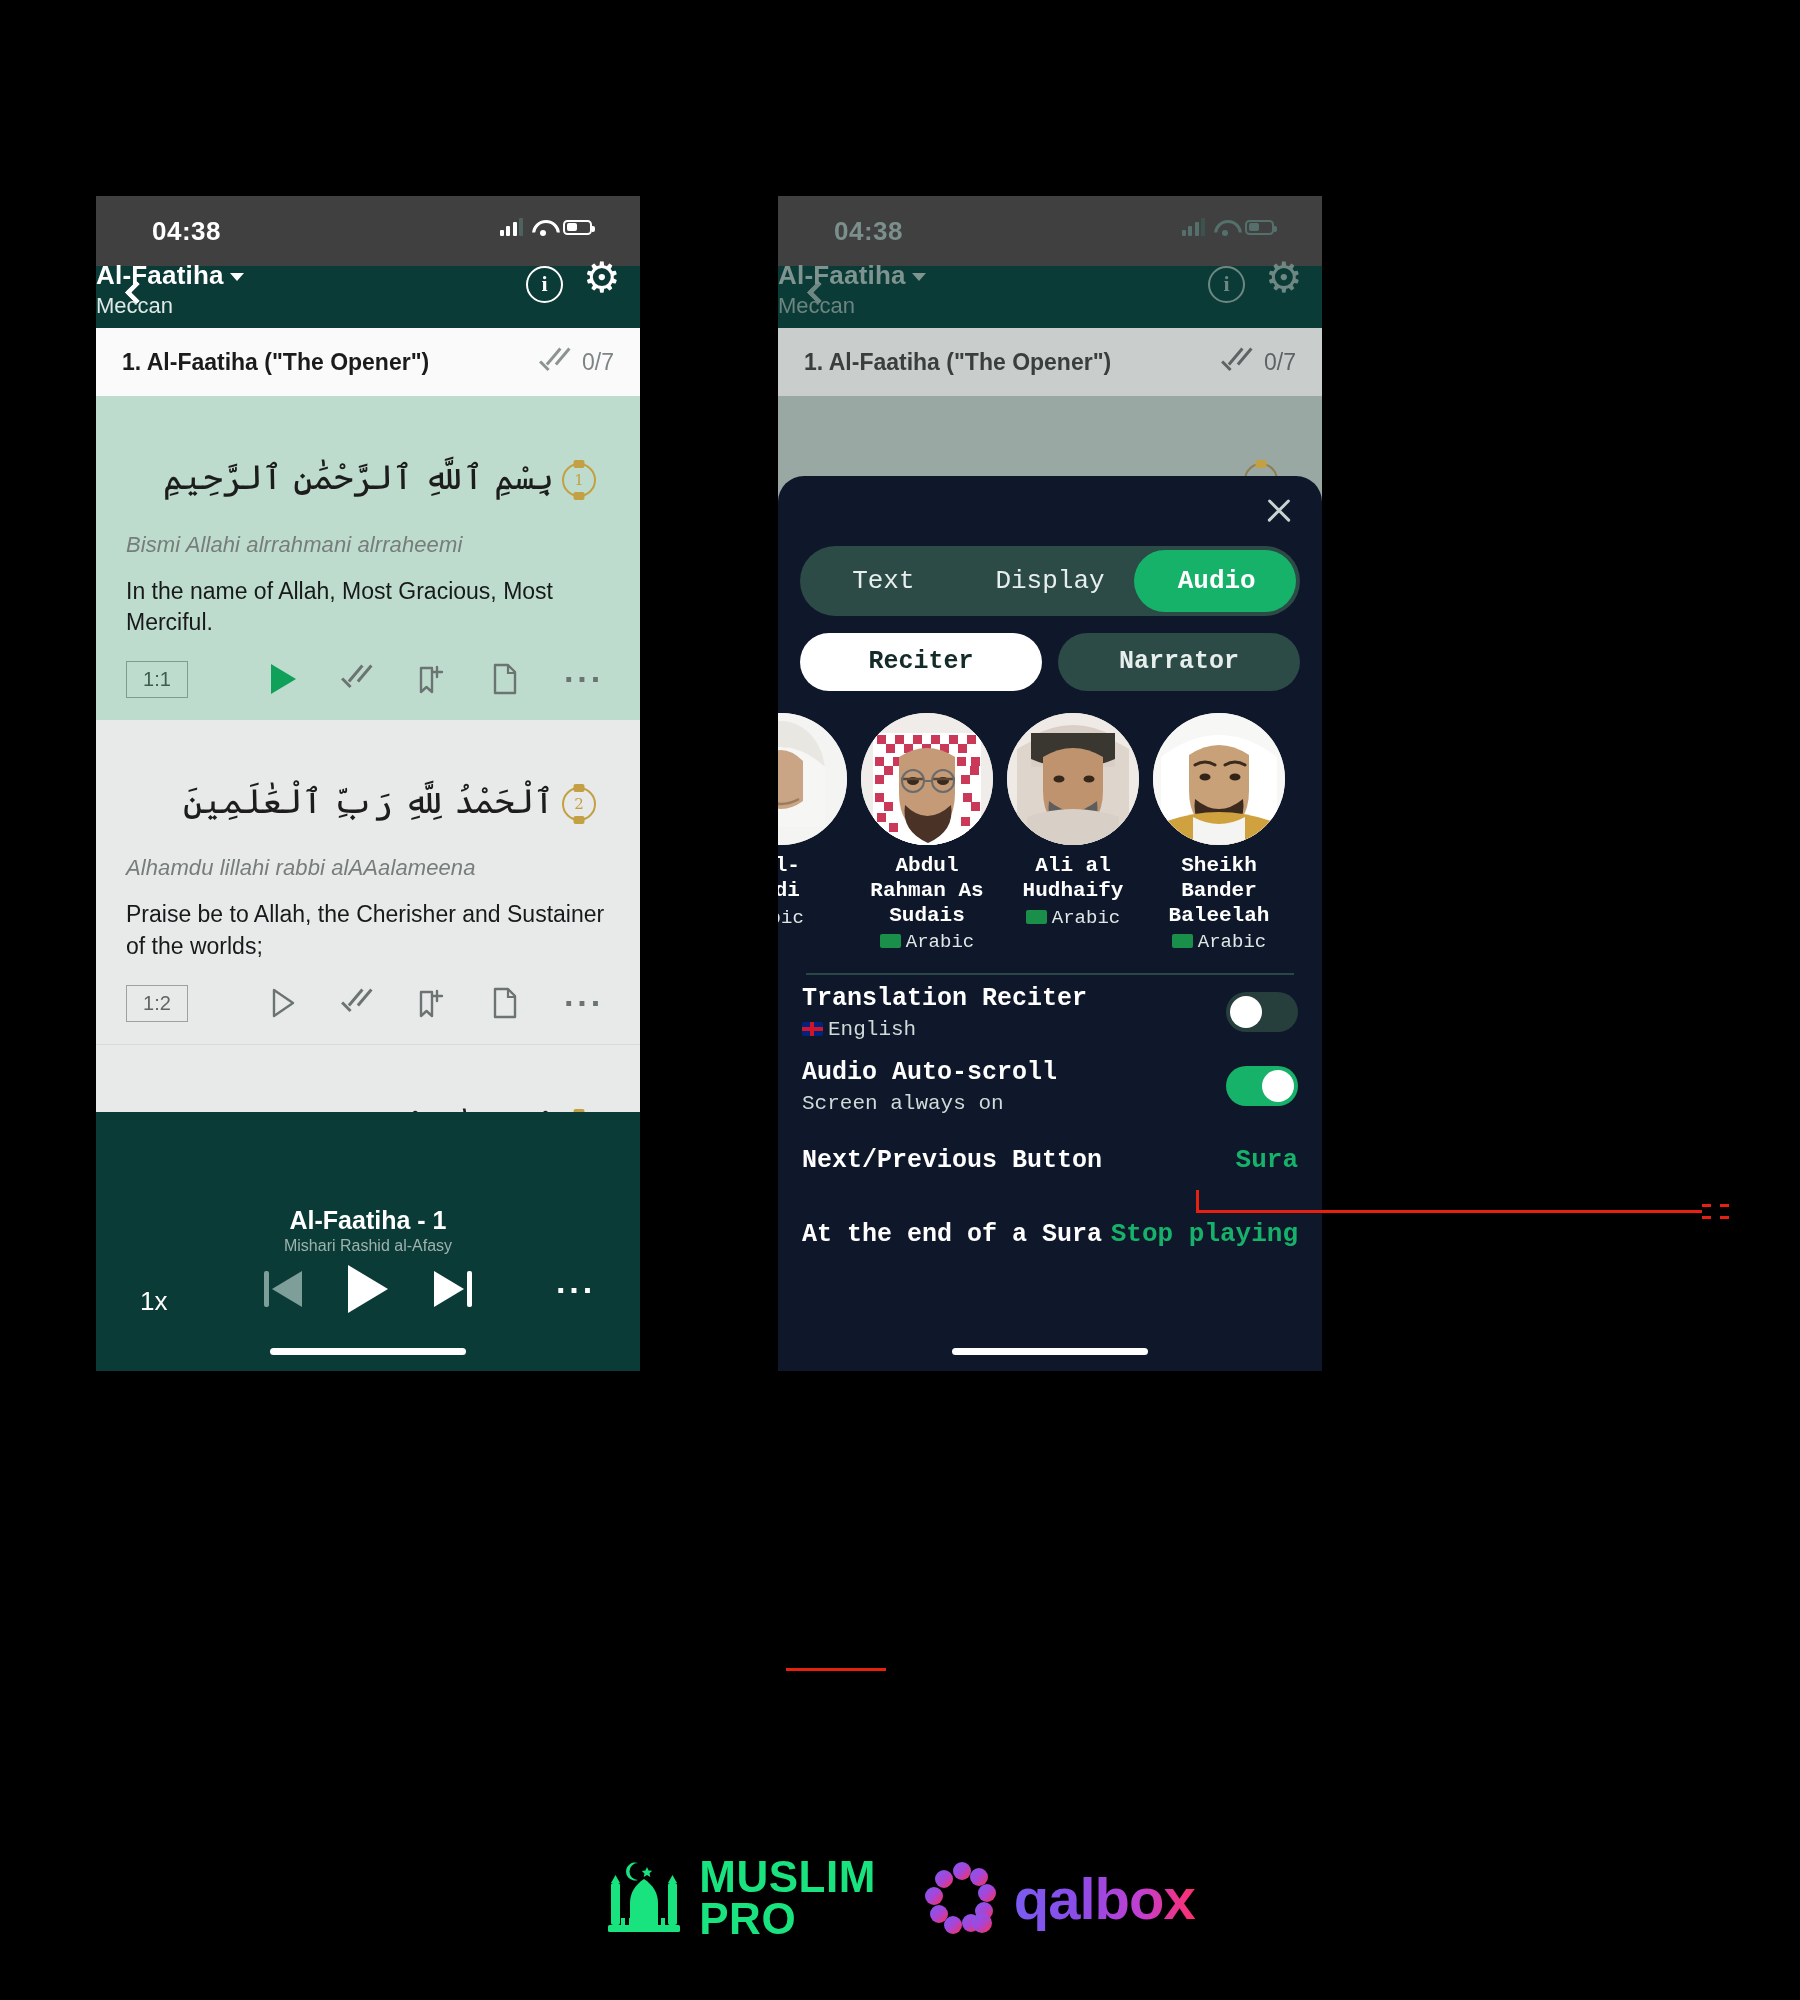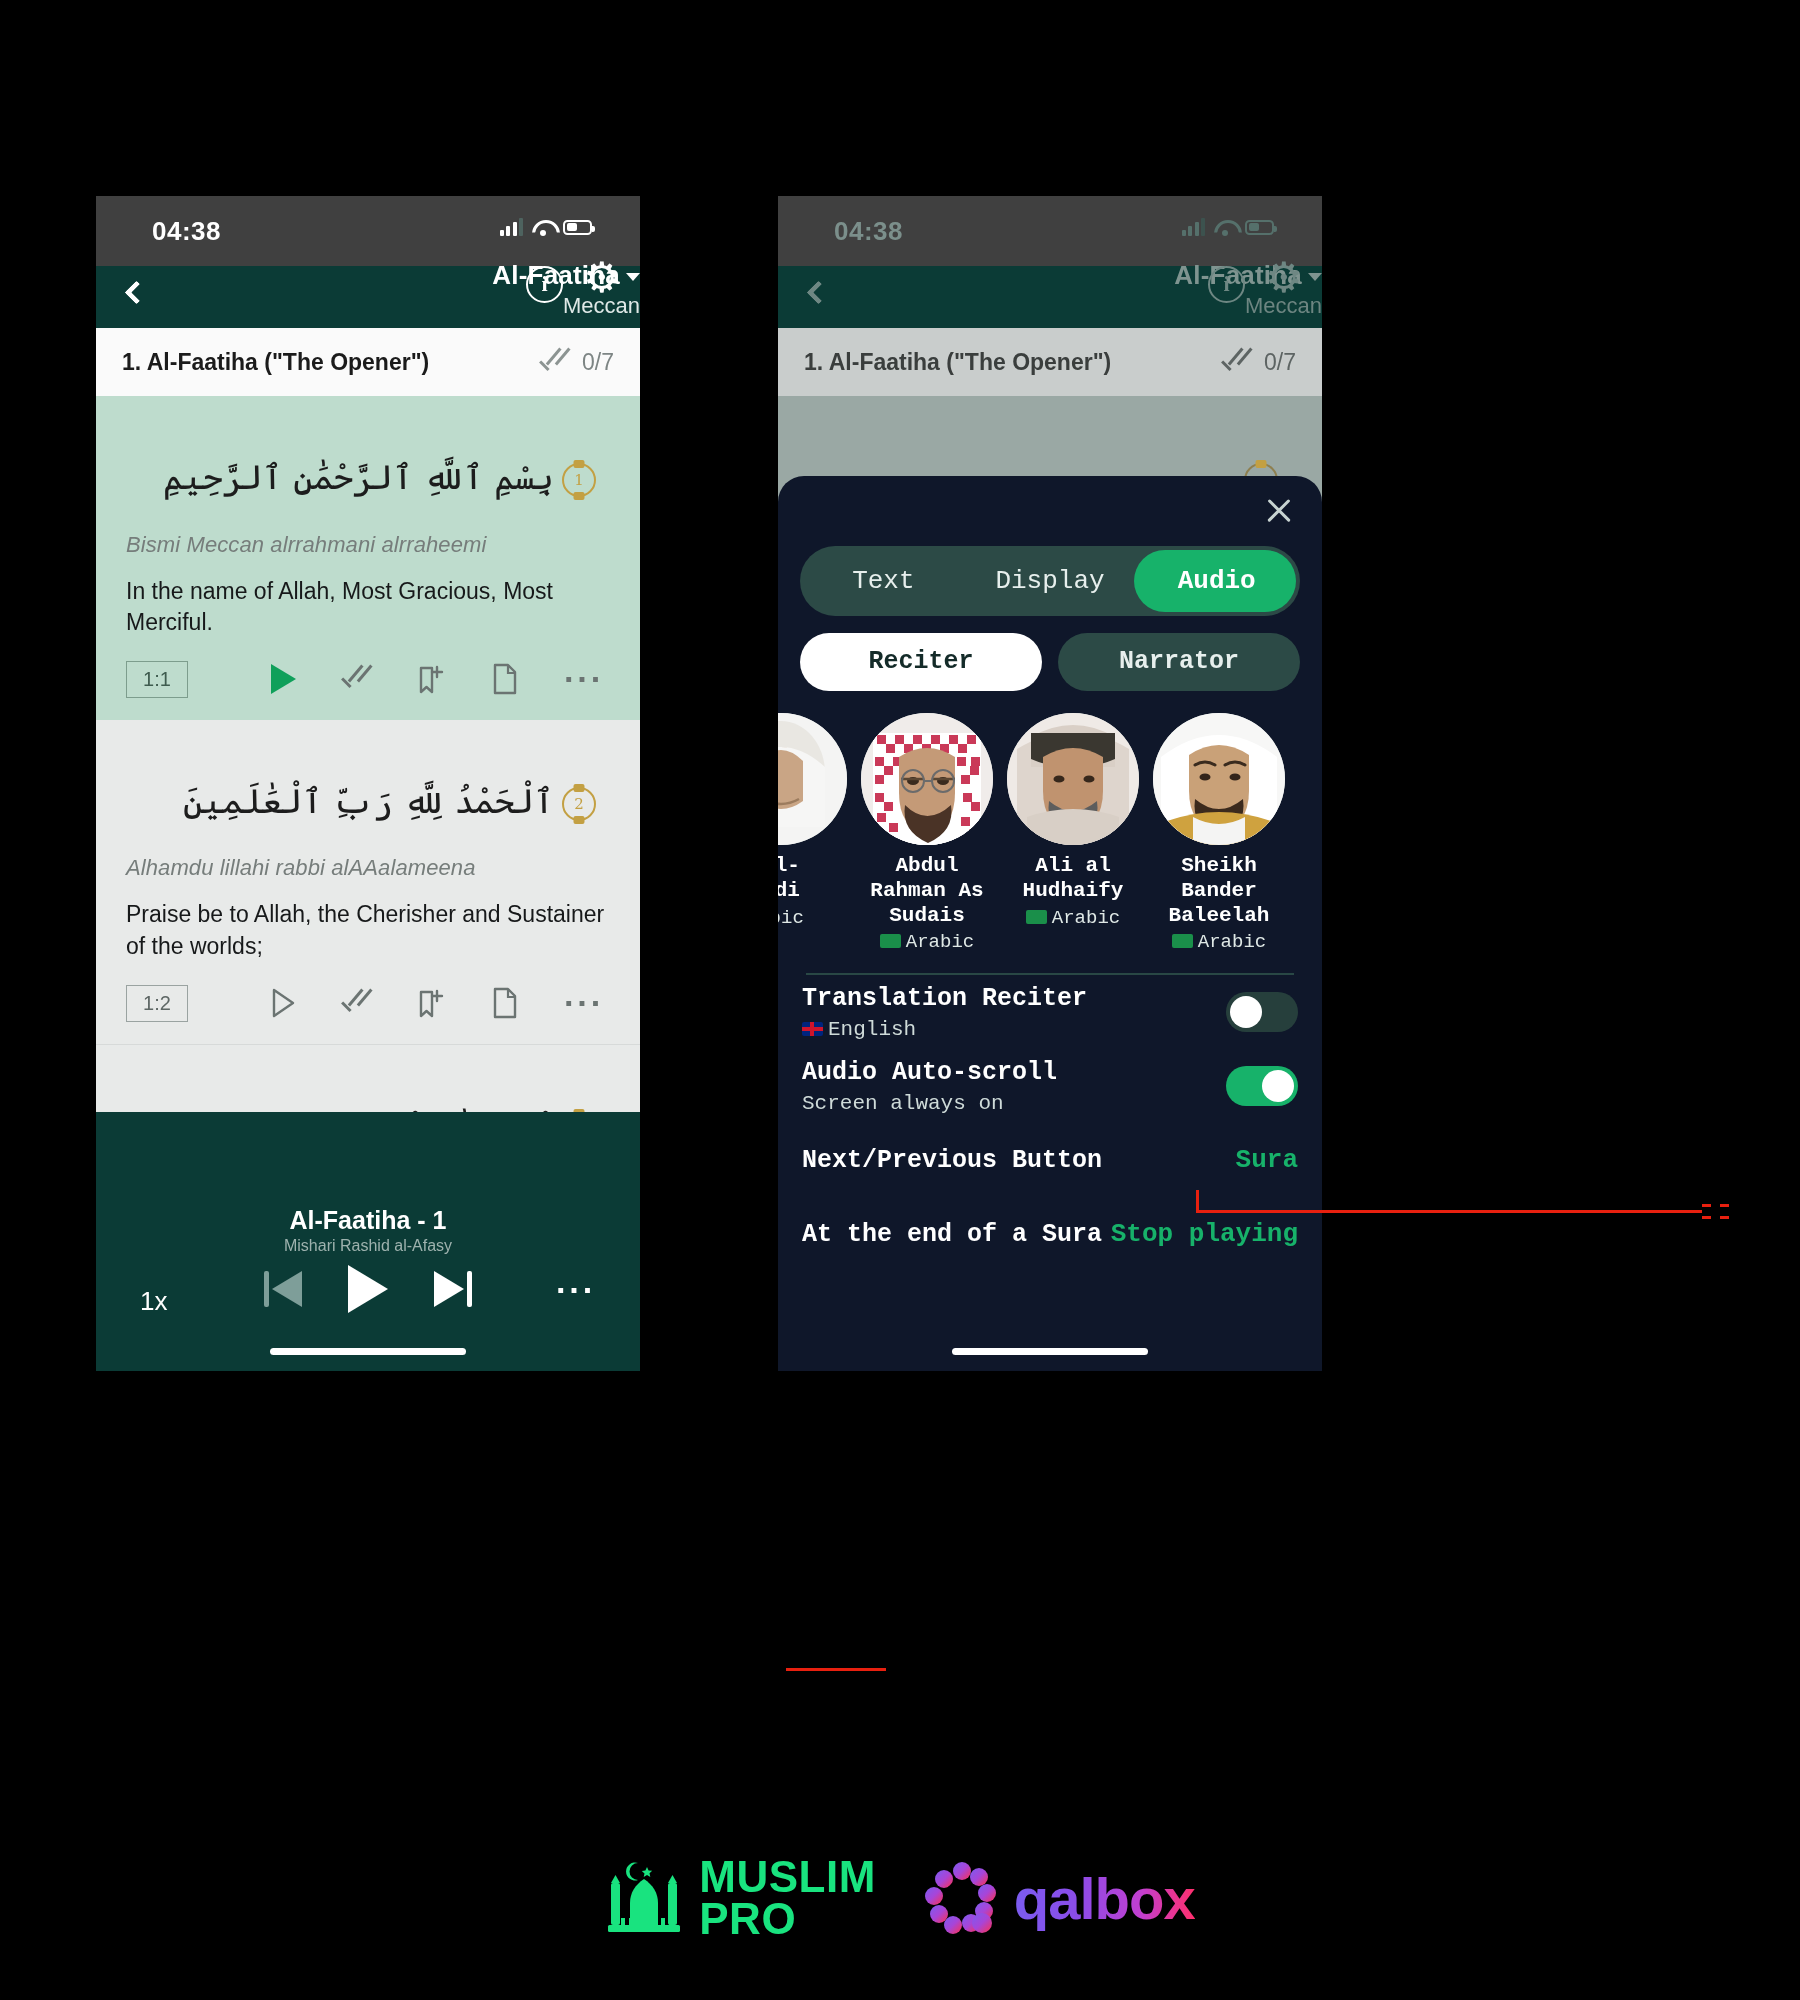--- a/index.html
+++ b/index.html
@@ -70,21 +70,21 @@
     width: 48px; height: 56px;
     display: flex; align-items: center; justify-content: center;
   }
   .nav-back span {
     display:block; width:17px; height:17px;
     border-left:5px solid #fff; border-bottom:5px solid #fff;
     transform: rotate(45deg); border-radius: 2px;
   }
   .dimnav .nav-back span { border-color:#6e8783; }
   .nav-title-wrap {
-    position: absolute; left: 0; right: 0; top: -6px; text-align: right;
+    position: absolute; left: 0; right: 0; top: -6px; text-align: left;
   }
   .nav-title {
     font-size: 26px; font-weight: 700; color: #fff; letter-spacing: .2px;
   }
   .dimnav .nav-title { color: #7f9490; }
   .nav-caret {
     display:inline-block; width:0;height:0;margin-left:6px;
     border-left:7px solid transparent;border-right:7px solid transparent;
     border-top:8px solid #fff; vertical-align: middle;
   }
@@ -388,21 +388,21 @@
         <span class="count">0/7</span>
       </span>
     </div>
 
     <div class="verse-list">
 
       <div class="verse active">
         <div class="arabic">
           <span class="ayah-mark"><span class="ayah-num">1</span></span><span>بِسْمِ ٱللَّهِ ٱلرَّحْمَٰنِ ٱلرَّحِيمِ</span>
         </div>
-        <div class="translit">Bismi Meccan alrrahmani alrraheemi</div>
+        <div class="translit">Bismi Allahi alrrahmani alrraheemi</div>
         <div class="translation">In the name of Allah, Most Gracious, Most Merciful.</div>
         <div class="verse-actions">
           <span class="vref">1:1</span>
           <span class="act-icons">
             <span class="play-tri"></span>
             <span class="dblcheck" style="color:#6b7472">
                 <i class="k1"></i>
                 <b class="k2"></b>
                 <b class="k3"></b>
               </span>

